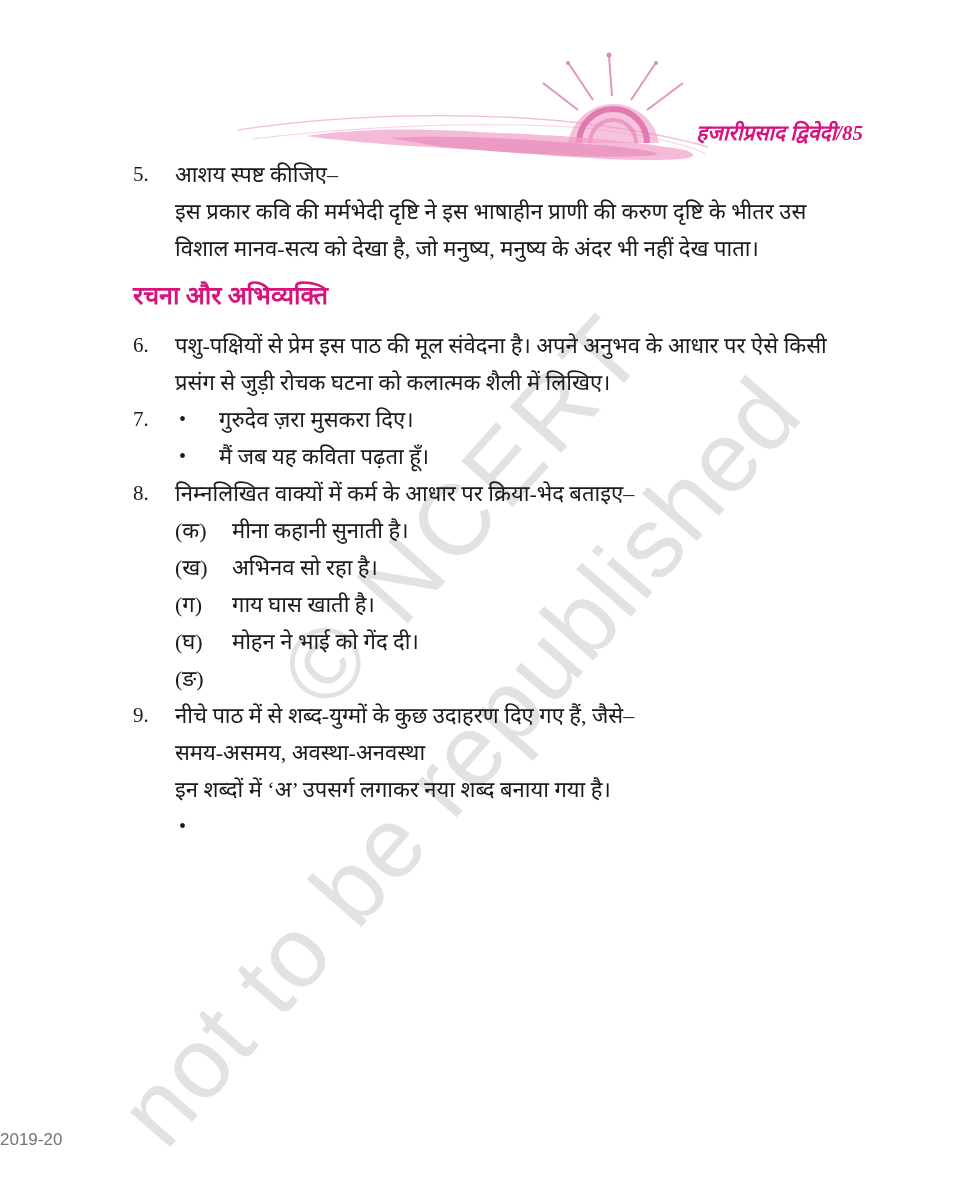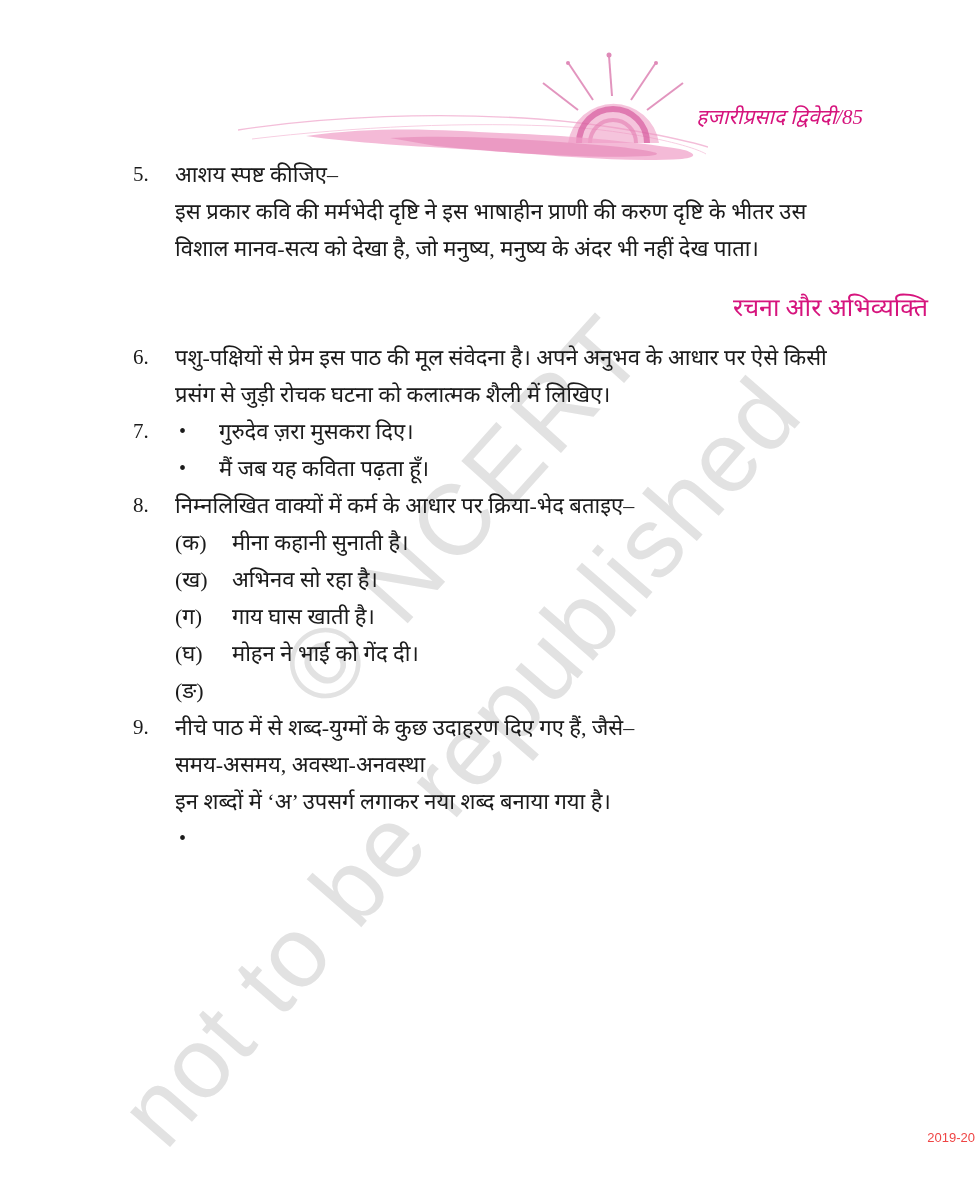--- a/index.html
+++ b/index.html
@@ -43,26 +43,26 @@
 
   
   .header-art {
     position: absolute;
     left: 238px;
     top: 50px;
     z-index: 2;
   }
   .running-title {
     position: absolute;
-    top: 102px;
+    top: 118px;
     right: 112px;
     z-index: 2;
     font-size: 21px;
     font-style: italic;
-    font-weight: 400;
+    font-weight: 700;
     color: var(--accent, #d6147d);
     white-space: nowrap;
   }
 
   
   .main {
     position: absolute;
     left: 133px;
     top: 156px;
     width: 795px;
@@ -75,49 +75,48 @@
     flex: 0 0 42px;
     font-size: 21px;
     line-height: 37px;
   }
   .qbody { flex: 1 1 auto; min-width: 0; }
   .line, .para { margin: 0; }
   .para { max-width: 676px; }
   .wide { max-width: 714px; }
 
   .section-heading {
-    margin: 24px 0 14px 0;
+    margin: 12px 0 14px 0;
     font-size: 25px;
     line-height: 34px;
-    font-weight: 400;
+    font-weight: 700;
     color: var(--accent, #d6147d);
-    text-align: right;
   }
 
   .bullet-row { display: flex; align-items: flex-start; }
   .bullet {
     flex: 0 0 40px;
     padding-left: 4px;
     font-size: 20px;
     line-height: 37px;
   }
   .item-row { display: flex; align-items: flex-start; }
   .item-label { flex: 0 0 57px; }
 
   
   .footer {
     position: absolute;
     left: 0;
     right: 0;
     top: 1130px;
     z-index: 2;
-    text-align: right;
+    text-align: left;
     font-family: "Liberation Sans", "DejaVu Sans", sans-serif;
-    font-size: 13px;
-    color: #ef4444;
+    font-size: 17px;
+    color: #737373;
   }
 </style>
 </head>
 <body>
 
 <div class="page">
 
   <div class="watermark wm-line1">© NCERT</div>
   <div class="watermark wm-line2">not to be republished</div>
 

